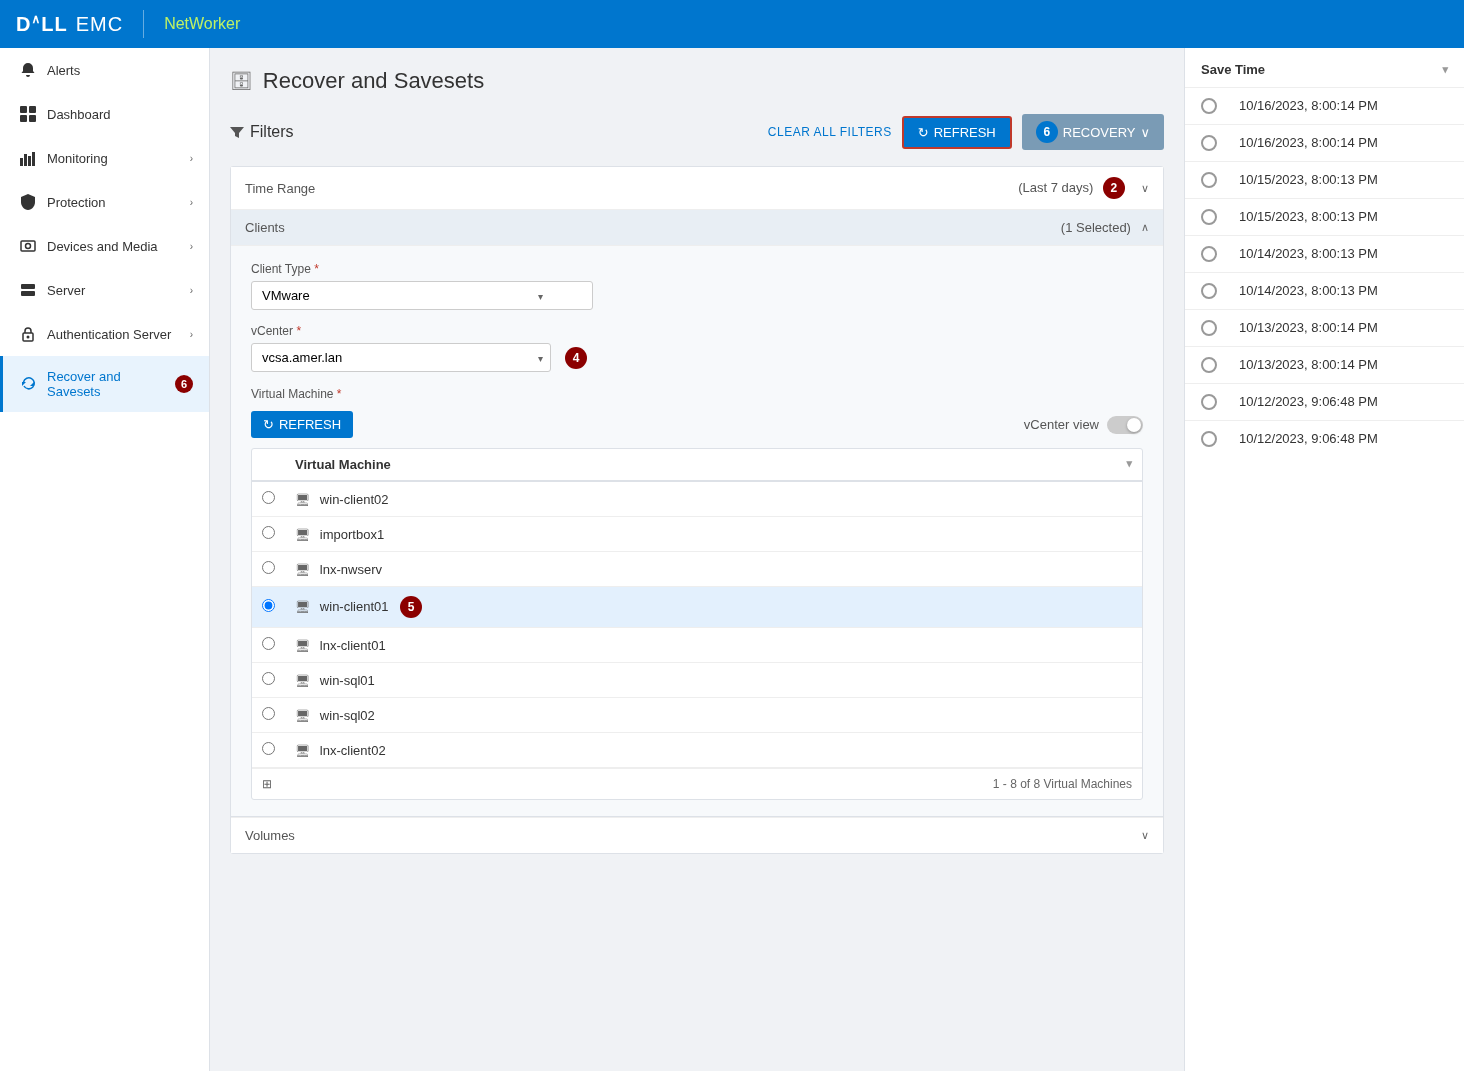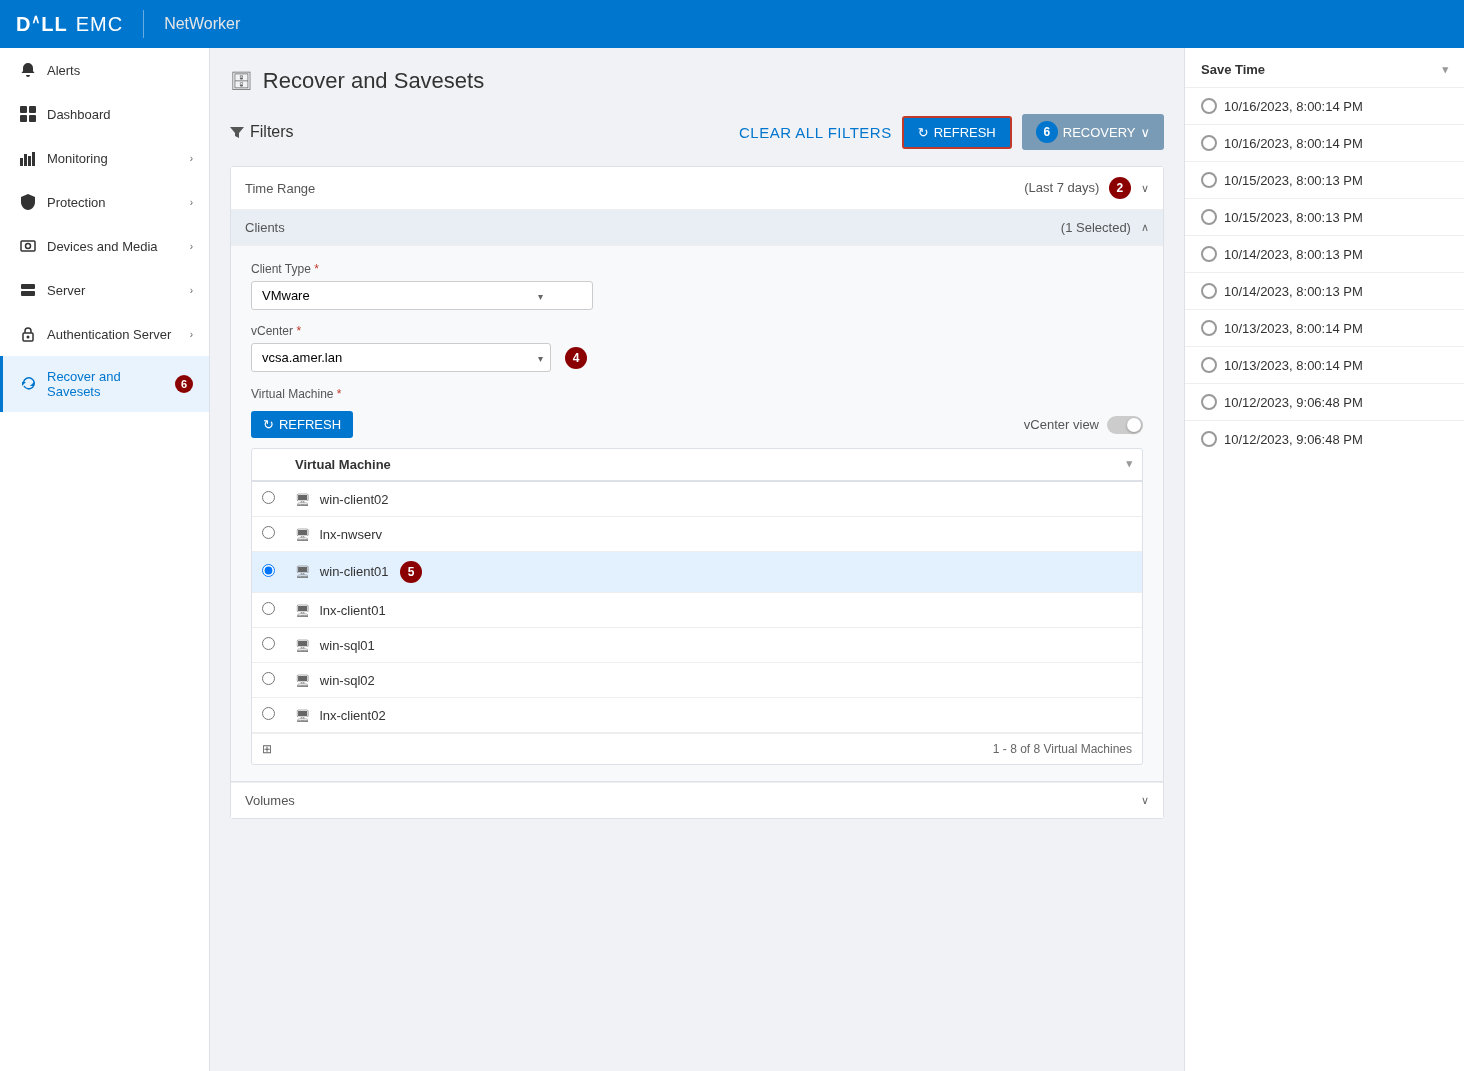--- a/index.html
+++ b/index.html
@@ -3,21 +3,21 @@
   <meta charset="utf-8">
   <style>
     * { box-sizing: border-box; margin: 0; padding: 0; }
     body { font-family: 'Segoe UI', Arial, sans-serif; font-size: 13px; background: #f0f2f5; color: #333; display: flex; flex-direction: column; height: 100vh; overflow: hidden; }
 
     
     .header { background: #0076ce; height: 48px; display: flex; align-items: center; padding: 0 16px; gap: 20px; flex-shrink: 0; }
     .header-logo { color: white; font-size: 18px; font-weight: bold; letter-spacing: 1px; display: flex; align-items: center; gap: 8px; }
     .header-logo .dell { font-weight: 900; font-size: 20px; }
     .header-divider { width: 1px; height: 28px; background: rgba(255,255,255,0.4); }
-    .header-title { color: #e5e5e5; font-size: 16px; font-weight: 400; }
+    .header-title { color: #bef264; font-size: 16px; font-weight: 400; }
 
     
     .layout { display: flex; flex: 1; overflow: hidden; }
 
     
     .sidebar { width: 210px; background: white; border-right: 1px solid #dde1e7; display: flex; flex-direction: column; overflow-y: auto; flex-shrink: 0; }
     .nav-item { display: flex; align-items: center; padding: 13px 16px; cursor: pointer; color: #333; border-left: 3px solid transparent; font-size: 13px; gap: 10px; }
     .nav-item.active { color: #0076ce; border-left-color: #0076ce; background: #e8f3fd; font-weight: 500; }
     .nav-item .nav-icon { width: 18px; height: 18px; display: flex; align-items: center; justify-content: center; flex-shrink: 0; color: inherit; }
     .nav-item .nav-label { flex: 1; }
@@ -26,21 +26,21 @@
     
     .main { flex: 1; display: flex; overflow: hidden; }
     .content { flex: 1; padding: 20px; overflow-y: auto; }
     .page-header { display: flex; align-items: center; gap: 10px; margin-bottom: 20px; }
     .page-title { font-size: 22px; font-weight: 400; color: #333; }
 
     
     .toolbar { display: flex; align-items: center; justify-content: space-between; margin-bottom: 16px; }
     .filters-label { font-size: 16px; font-weight: 500; color: #333; display: flex; align-items: center; gap: 6px; }
     .toolbar-actions { display: flex; align-items: center; gap: 10px; }
-    .clear-filters-btn { color: #0076ce; background: none; border: none; cursor: pointer; font-size: 15px; letter-spacing: 0.5px; font-weight: 500; }
+    .clear-filters-btn { color: #0076ce; background: none; border: none; cursor: pointer; font-size: 12px; letter-spacing: 0.5px; font-weight: 500; }
     .refresh-btn { background: #0076ce; color: white; border: 2px solid #c0392b; border-radius: 3px; padding: 7px 14px; cursor: pointer; font-size: 13px; display: flex; align-items: center; gap: 5px; font-weight: 500; }
     .recovery-btn { background: #9ab; color: white; border: none; border-radius: 3px; padding: 7px 14px; cursor: pointer; font-size: 13px; display: flex; align-items: center; gap: 5px; position: relative; }
     .badge-num { background: #0076ce; color: white; border-radius: 50%; width: 22px; height: 22px; font-size: 12px; display: flex; align-items: center; justify-content: center; font-weight: bold; }
 
     
     .filter-panel { border: 1px solid #dde1e7; border-radius: 3px; background: white; margin-bottom: 12px; }
     .filter-row { display: flex; align-items: center; padding: 10px 14px; border-bottom: 1px solid #eee; cursor: pointer; }
     .filter-row:last-child { border-bottom: none; }
     .filter-label { font-size: 13px; color: #555; min-width: 120px; }
     .filter-value { flex: 1; color: #555; font-size: 13px; text-align: right; }
@@ -62,21 +62,21 @@
     .vm-table tbody tr { border-bottom: 1px solid #eee; }
     .vm-table tbody tr.selected { background: #e3f0fd; }
     .vm-table td { padding: 9px 10px; font-size: 13px; color: #333; }
     .vm-table td .vm-icon { color: #666; margin-right: 6px; font-size: 12px; }
     .radio-cell { width: 30px; }
     .vm-footer { display: flex; align-items: center; justify-content: space-between; padding: 8px 10px; color: #666; font-size: 12px; border-top: 1px solid #eee; }
 
     
     .right-panel { width: 280px; background: white; border-left: 1px solid #dde1e7; display: flex; flex-direction: column; flex-shrink: 0; overflow-y: auto; }
     .right-panel-header { display: flex; align-items: center; justify-content: space-between; padding: 14px 16px 10px; border-bottom: 1px solid #eee; font-size: 13px; font-weight: 600; color: #333; }
-    .save-time-item { display: flex; align-items: center; padding: 10px 16px; border-bottom: 1px solid #eee; gap: 7px; }
+    .save-time-item { display: flex; padding: 10px 16px; border-bottom: 1px solid #eee; gap: 22px; }
     .save-time-item:last-child { border-bottom: none; }
     .save-time-radio { width: 16px; height: 16px; border: 2px solid #999; border-radius: 50%; flex-shrink: 0; cursor: pointer; }
     .save-time-text { font-size: 13px; color: #333; }
 
     
     .step-badge { background: #8b0000; color: white; border-radius: 50%; width: 22px; height: 22px; font-size: 12px; display: inline-flex; align-items: center; justify-content: center; font-weight: bold; margin-left: 6px; flex-shrink: 0; }
 
     
     @keyframes spin { from { transform: rotate(0deg); } to { transform: rotate(360deg); } }
     .spin { display: inline-block; animation: spin 1.5s linear infinite; }
@@ -205,21 +205,21 @@
           <button class="recovery-btn" style="background:#7a9bb5;">
             <span class="badge-num">6</span>
             <span>RECOVERY</span>
             <span>∨</span>
           </button>
         </div>
       </div>
 
       <div class="filter-panel">
 
-        <div class="filter-row" style="background:white;">
+        <div class="filter-row" style="background:white;gap:6px;">
           <span class="filter-label">Time Range</span>
           <span class="filter-value">
             <span>(Last 7 days)</span>
             <span class="step-badge" style="display:inline-flex;">2</span>
           </span>
           <span class="filter-chevron">∨</span>
         </div>
 
         <div style="background:#f0f4f8;">
           <div class="filter-row" style="background:#e8eef4;">
@@ -305,20 +305,30 @@
         <span>win-client02</span>
         
       </td>
     </tr>
                     <tr>
       <td class="radio-cell">
         <input type="radio" name="vm-select" style="cursor: pointer;">
       </td>
       <td>
         <span class="vm-icon">🖥</span>
+        <span>importbox1</span>
+        
+      </td>
+    </tr>
+                    <tr>
+      <td class="radio-cell">
+        <input type="radio" name="vm-select" style="cursor: pointer;">
+      </td>
+      <td>
+        <span class="vm-icon">🖥</span>
         <span>lnx-nwserv</span>
         
       </td>
     </tr>
                     <tr class="selected">
       <td class="radio-cell">
         <input type="radio" name="vm-select" checked="" style="cursor: pointer;">
       </td>
       <td>
         <span class="vm-icon">🖥</span>

